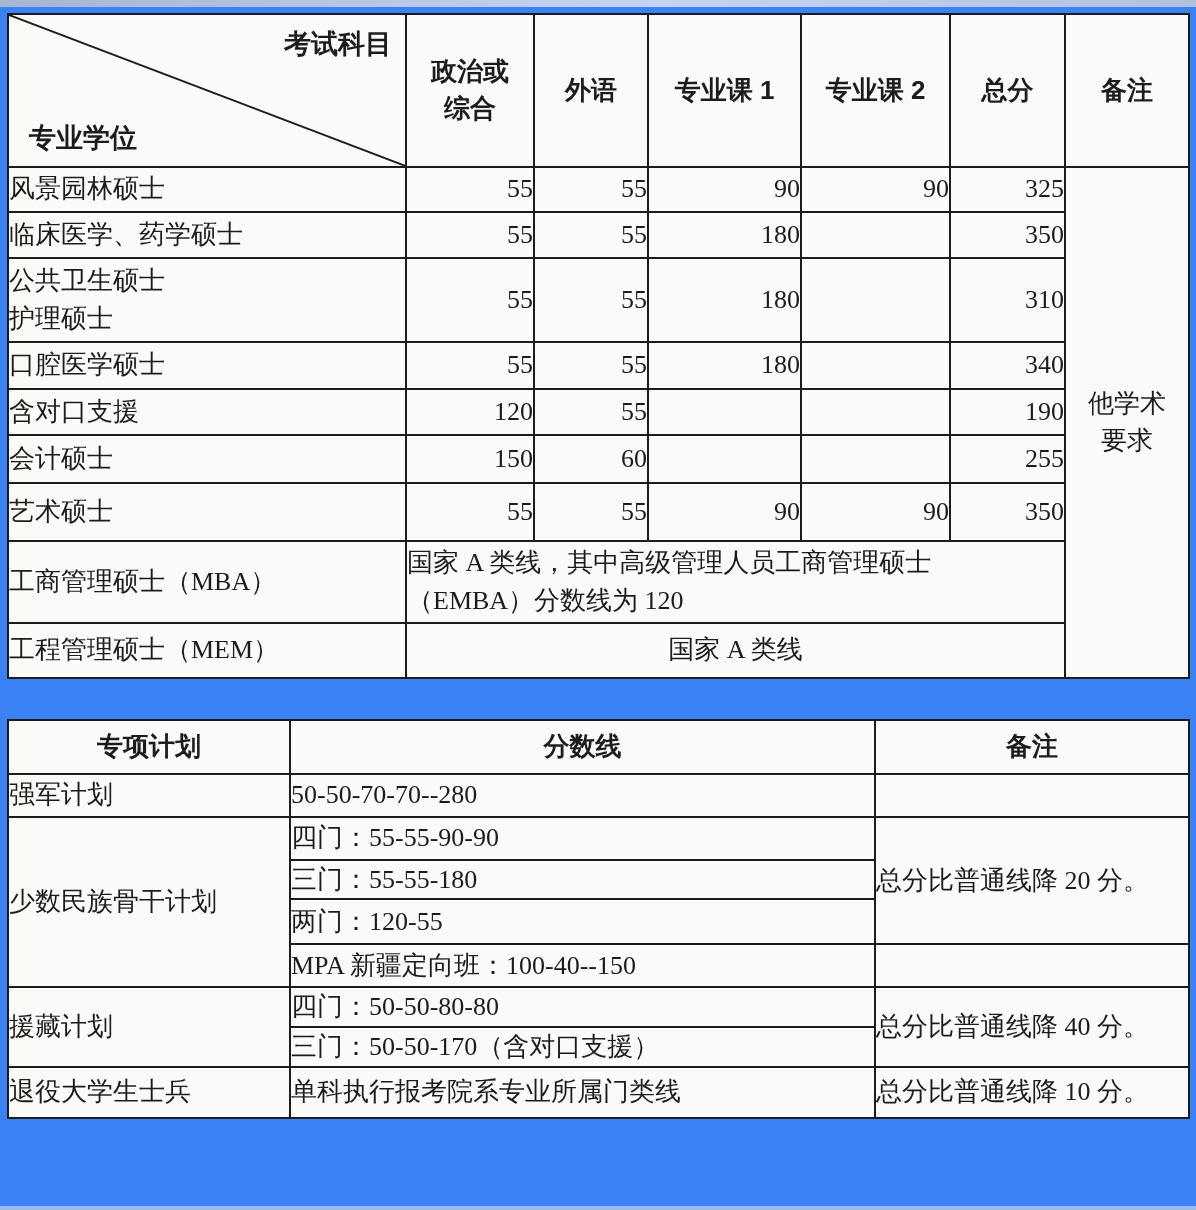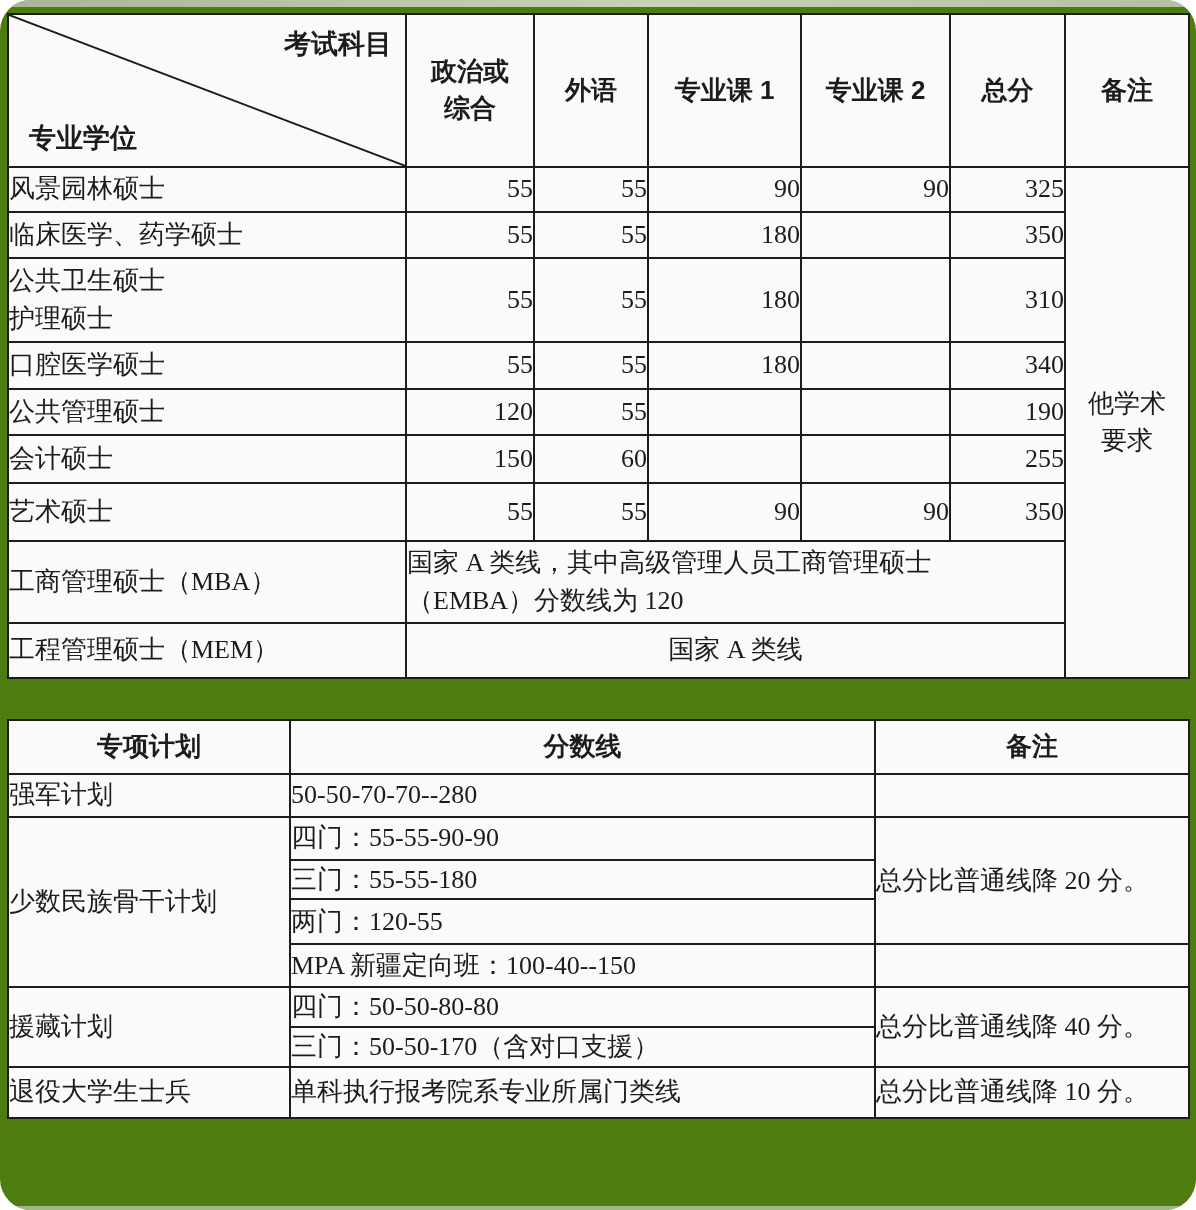--- a/index.html
+++ b/index.html
@@ -1,23 +1,22 @@
 <!DOCTYPE html>
 <html><head>
 <meta charset="utf-8">
 <style>
   html,body { margin:0; padding:0; }
   .page {
     position:relative;
     width:1196px; height:1210px;
-    background:#4d7c0f;
+    background:#3b82f6;
     overflow:hidden;
     font-family:"Liberation Serif","DejaVu Serif",serif;
     color:#1c1c1c;
-    border-radius:31px;
   }
   .artifact-top {
     position:absolute; top:0; left:0; right:0; height:7px;
     background:linear-gradient(90deg,#c7c7c7 0%,#dedede 30%,#efefef 55%,#e3e3e3 78%,#d6d6d6 100%);
     opacity:.75;
   }
   .artifact-bottom {
     position:absolute; left:0; right:0; bottom:0; height:4px;
     background:#dcdcdc; opacity:.6;
   }
@@ -134,21 +133,21 @@
       </tr>
       <tr style="height:47px">
         <td class="name-cell">口腔医学硕士</td>
         <td class="num-cell">55</td>
         <td class="num-cell">55</td>
         <td class="num-cell">180</td>
         <td class="num-cell"></td>
         <td class="num-cell">340</td>
       </tr>
       <tr style="height:46px">
-        <td class="name-cell">公共管理硕士</td>
+        <td class="name-cell">含对口支援</td>
         <td class="num-cell">120</td>
         <td class="num-cell">55</td>
         <td class="num-cell"></td>
         <td class="num-cell"></td>
         <td class="num-cell">190</td>
       </tr>
       <tr style="height:48px">
         <td class="name-cell">会计硕士</td>
         <td class="num-cell">150</td>
         <td class="num-cell">60</td>

